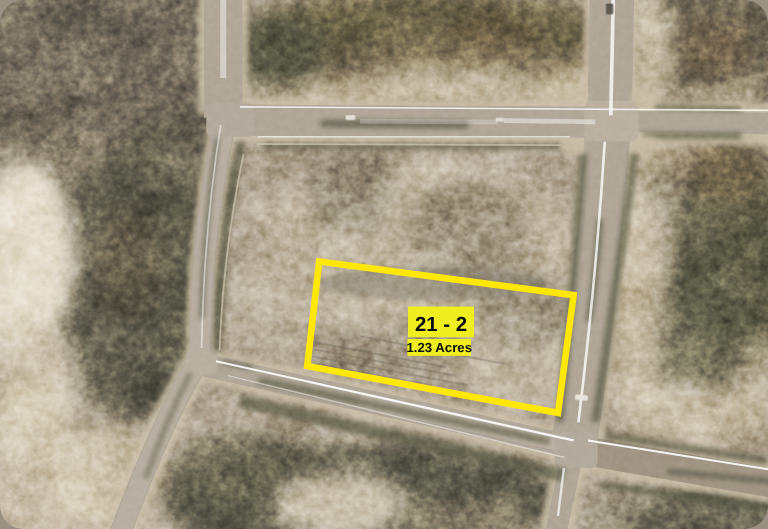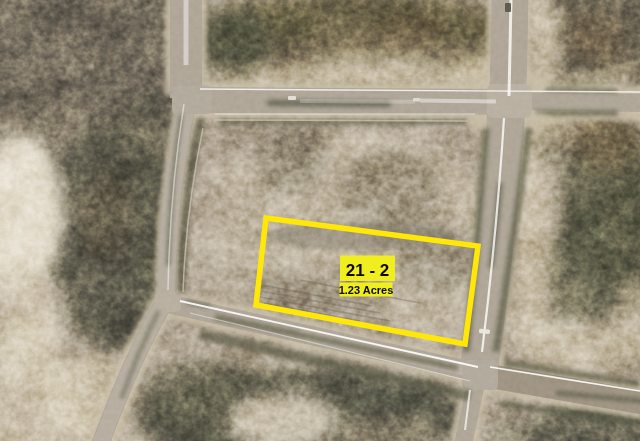--- a/index.html
+++ b/index.html
@@ -1,16 +1,16 @@
 <!DOCTYPE html>
 <html><head>
 <meta charset="utf-8">
 <style>
   html,body{margin:0;padding:0;background:#9a9183;}
-  #wrap{position:relative;width:640px;height:441px;overflow:hidden;font-family:"Liberation Sans",sans-serif;}
+  #wrap{position:relative;width:640px;height:441px;overflow:hidden;font-family:"Liberation Sans",sans-serif;border-radius:20px;}
   svg{display:block;}
 </style>
 </head>
 <body>
 <div id="wrap">
 <svg width="640" height="441" viewBox="0 0 640 441">
 <defs>
   <filter id="blur8" color-interpolation-filters="sRGB">
           <feGaussianBlur stdDeviation="8"></feGaussianBlur>
         </filter>

